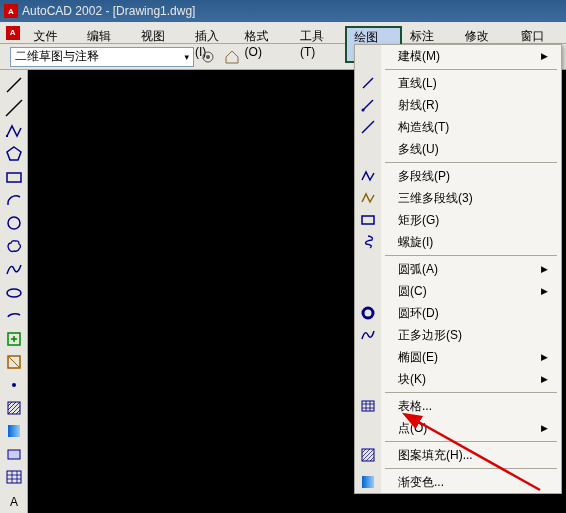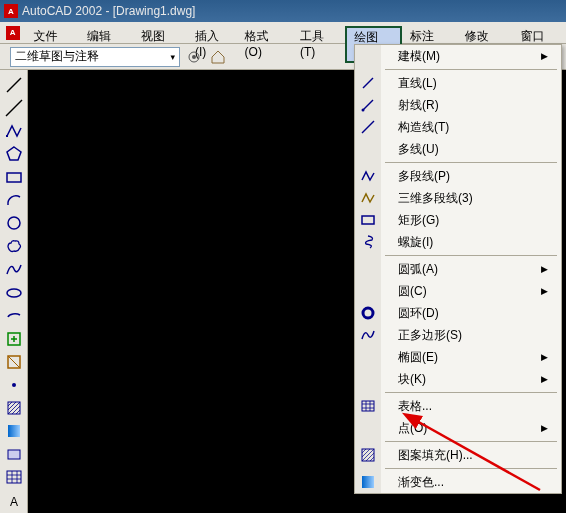--- a/index.html
+++ b/index.html
@@ -8,21 +8,21 @@
 .titlebar { background: linear-gradient(to bottom, #2d5c8c, #3d6c9c); color: #fff; height: 22px; display: flex; align-items: center; padding-left: 4px; }
 .titlebar .app-icon { width: 14px; height: 14px; background: #c00; margin-right: 4px; display: inline-flex; align-items: center; justify-content: center; color: #fff; font-size: 8px; font-weight: bold; }
 .titlebar .title-text { color: #e8e8e8; font-size: 12px; }
 
 .menubar { background: #e8e6e0; height: 22px; display: flex; align-items: center; padding-left: 6px; border-bottom: 1px solid #aca899; }
 .menubar .app-icon { width: 14px; height: 14px; background: #c00; margin-right: 6px; display: inline-flex; align-items: center; justify-content: center; color: #fff; font-size: 8px; font-weight: bold; }
 .menubar .menu-item { padding: 2px 8px; cursor: default; color: #000; margin-top: 23px; }
 .menubar .menu-item.active { background: #c1d2ee; border: 2px solid #14532d; padding: 1px 7px; }
 
 .toolbar { background: #e8e6e0; height: 26px; display: flex; align-items: center; padding-left: 10px; border-bottom: 1px solid #aca899; }
-.toolbar .dropdown { width: 170px; height: 20px; border: 1px solid #7f9db9; background: #fff; display: flex; align-items: center; padding: 0 4px; position: relative; }
+.toolbar .dropdown { width: 184px; height: 20px; border: 1px solid #7f9db9; background: #fff; display: flex; align-items: center; padding: 0 4px; position: relative; }
 .toolbar .dropdown::after { content: "▾"; position: absolute; right: 4px; font-size: 9px; }
 .toolbar-icon { width: 20px; height: 20px; margin-left: 4px; display: inline-flex; align-items: center; justify-content: center; border: 1px solid transparent; }
 
 .workspace { display: flex; height: calc(100% - 70px); }
 .left-toolbar { width: 28px; background: #e8e6e0; display: flex; flex-direction: column; align-items: center; padding-top: 4px; border-right: 1px solid #aca899; }
 .tool-btn { width: 22px; height: 22px; margin-bottom: 2px; display: flex; align-items: center; justify-content: center; cursor: default; }
 .tool-btn svg { display: block; }
 
 .canvas { flex: 1; background: #000; position: relative; }
 

